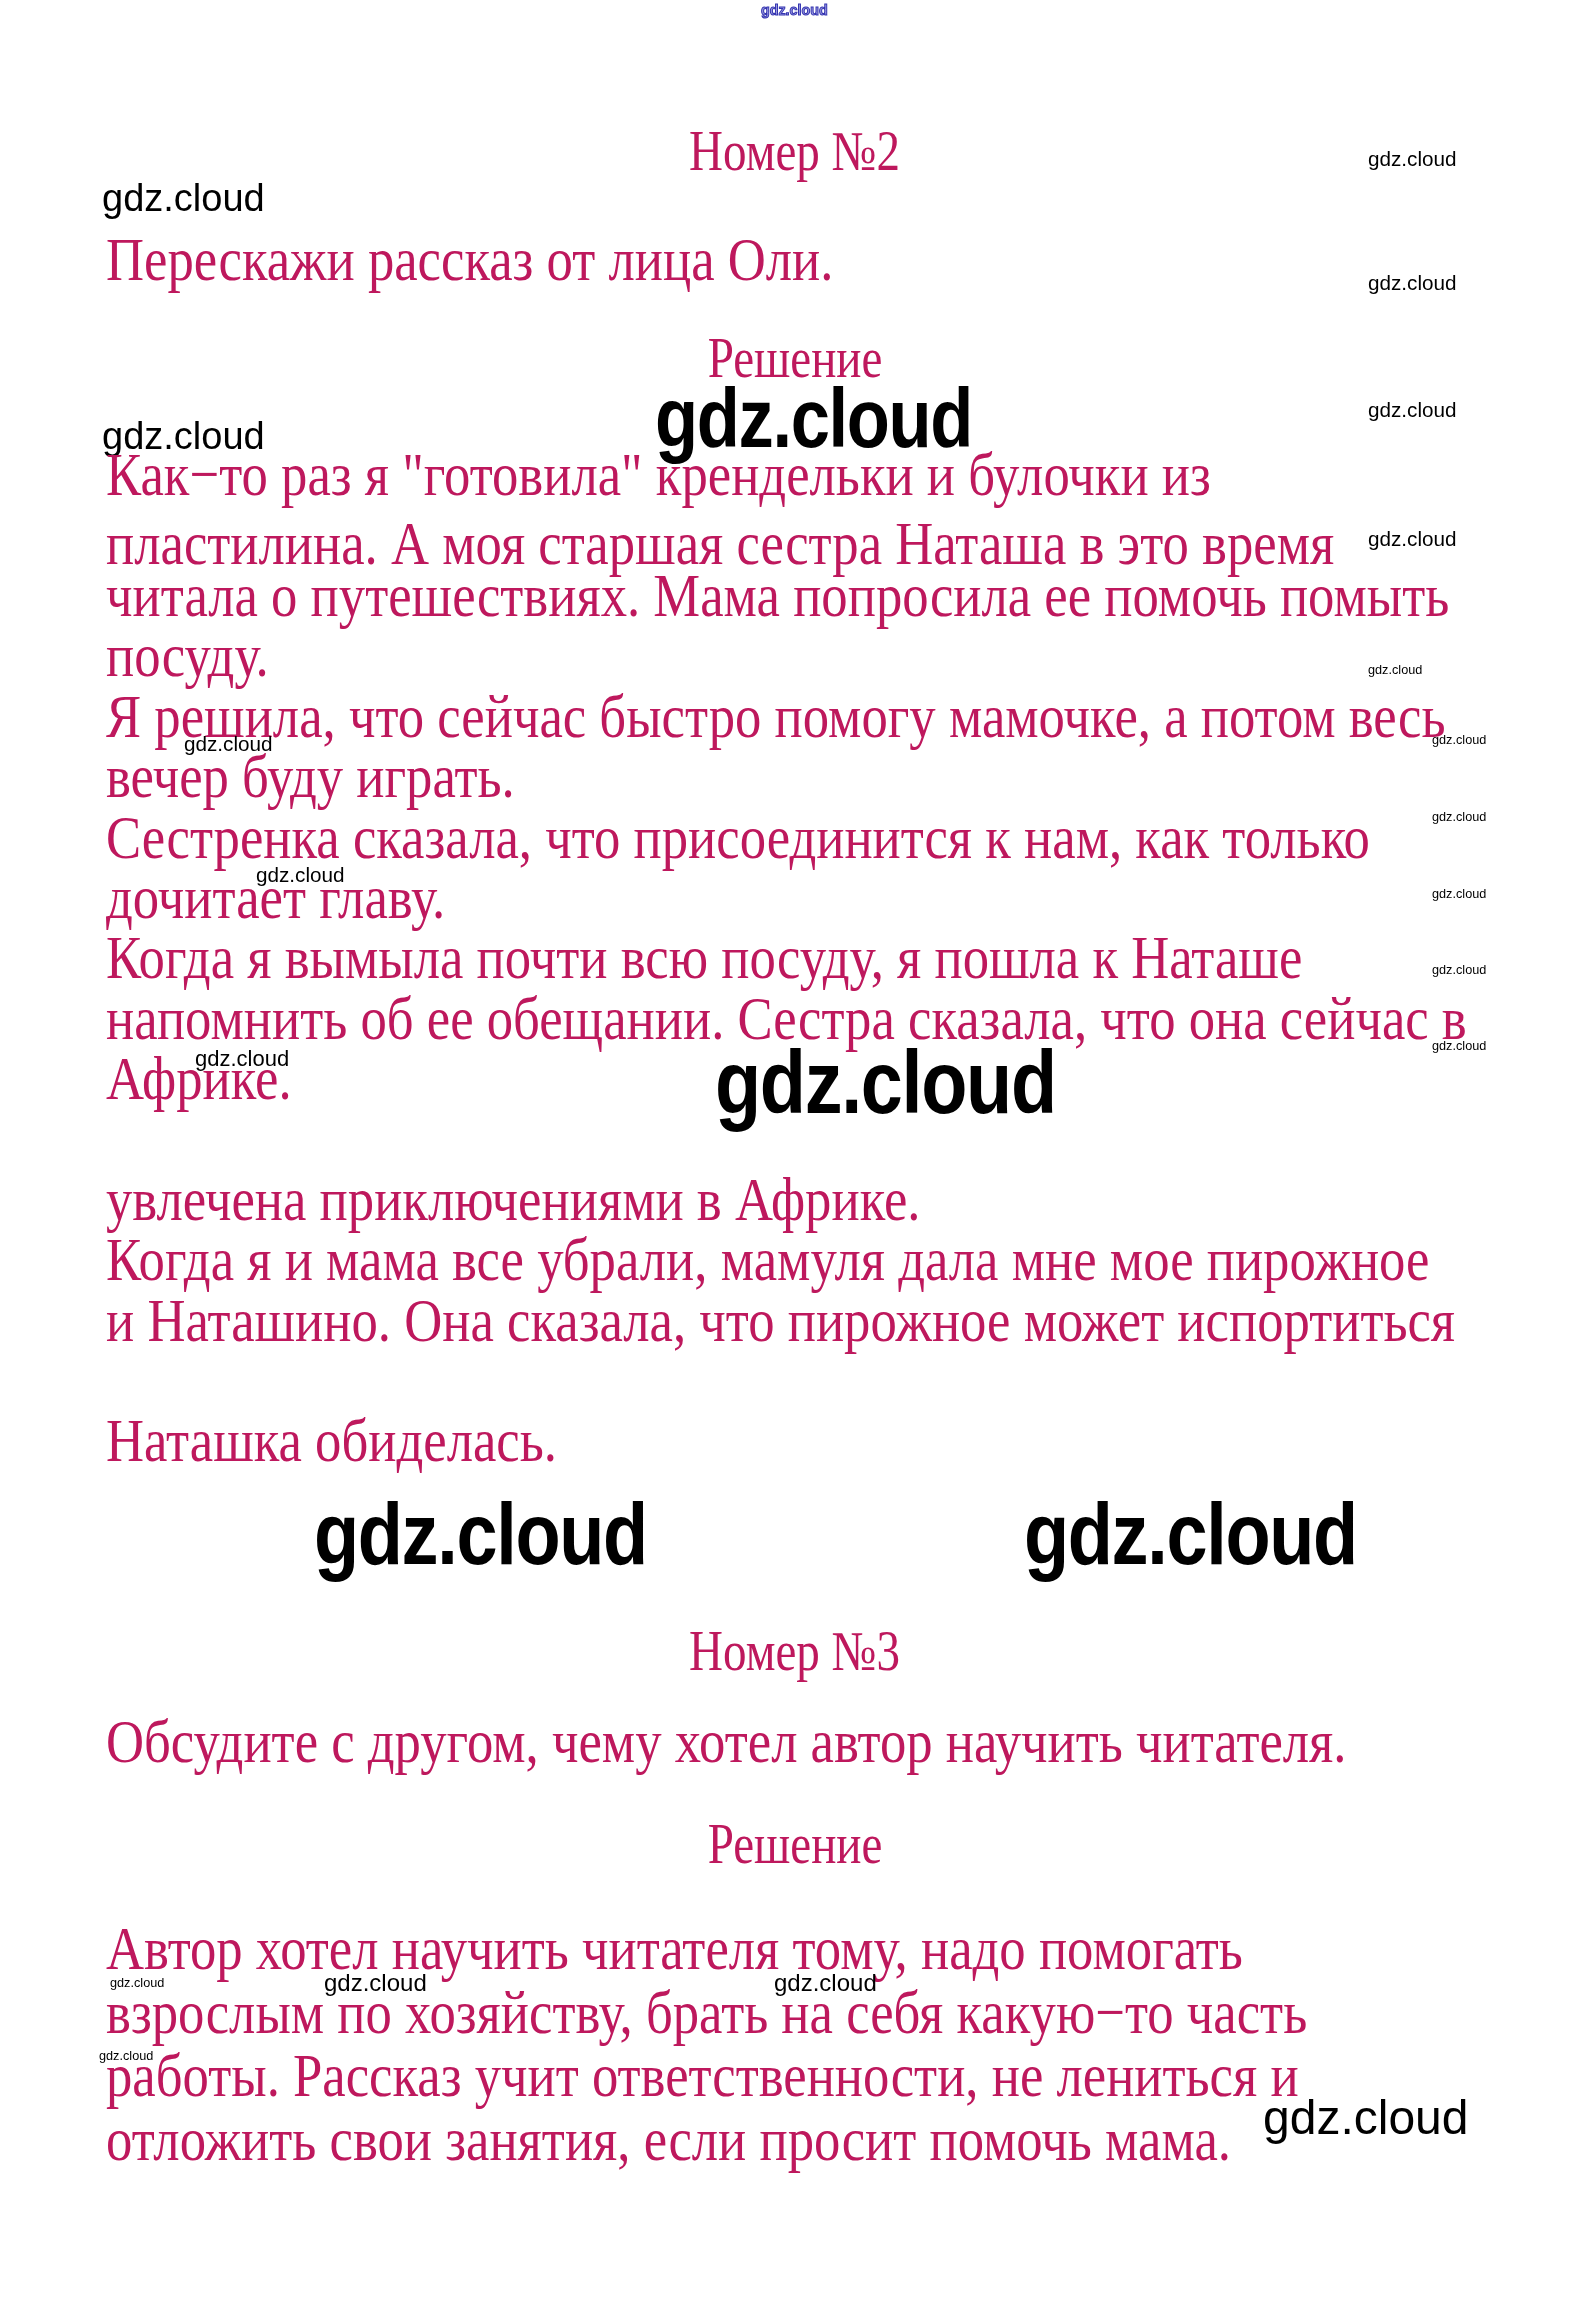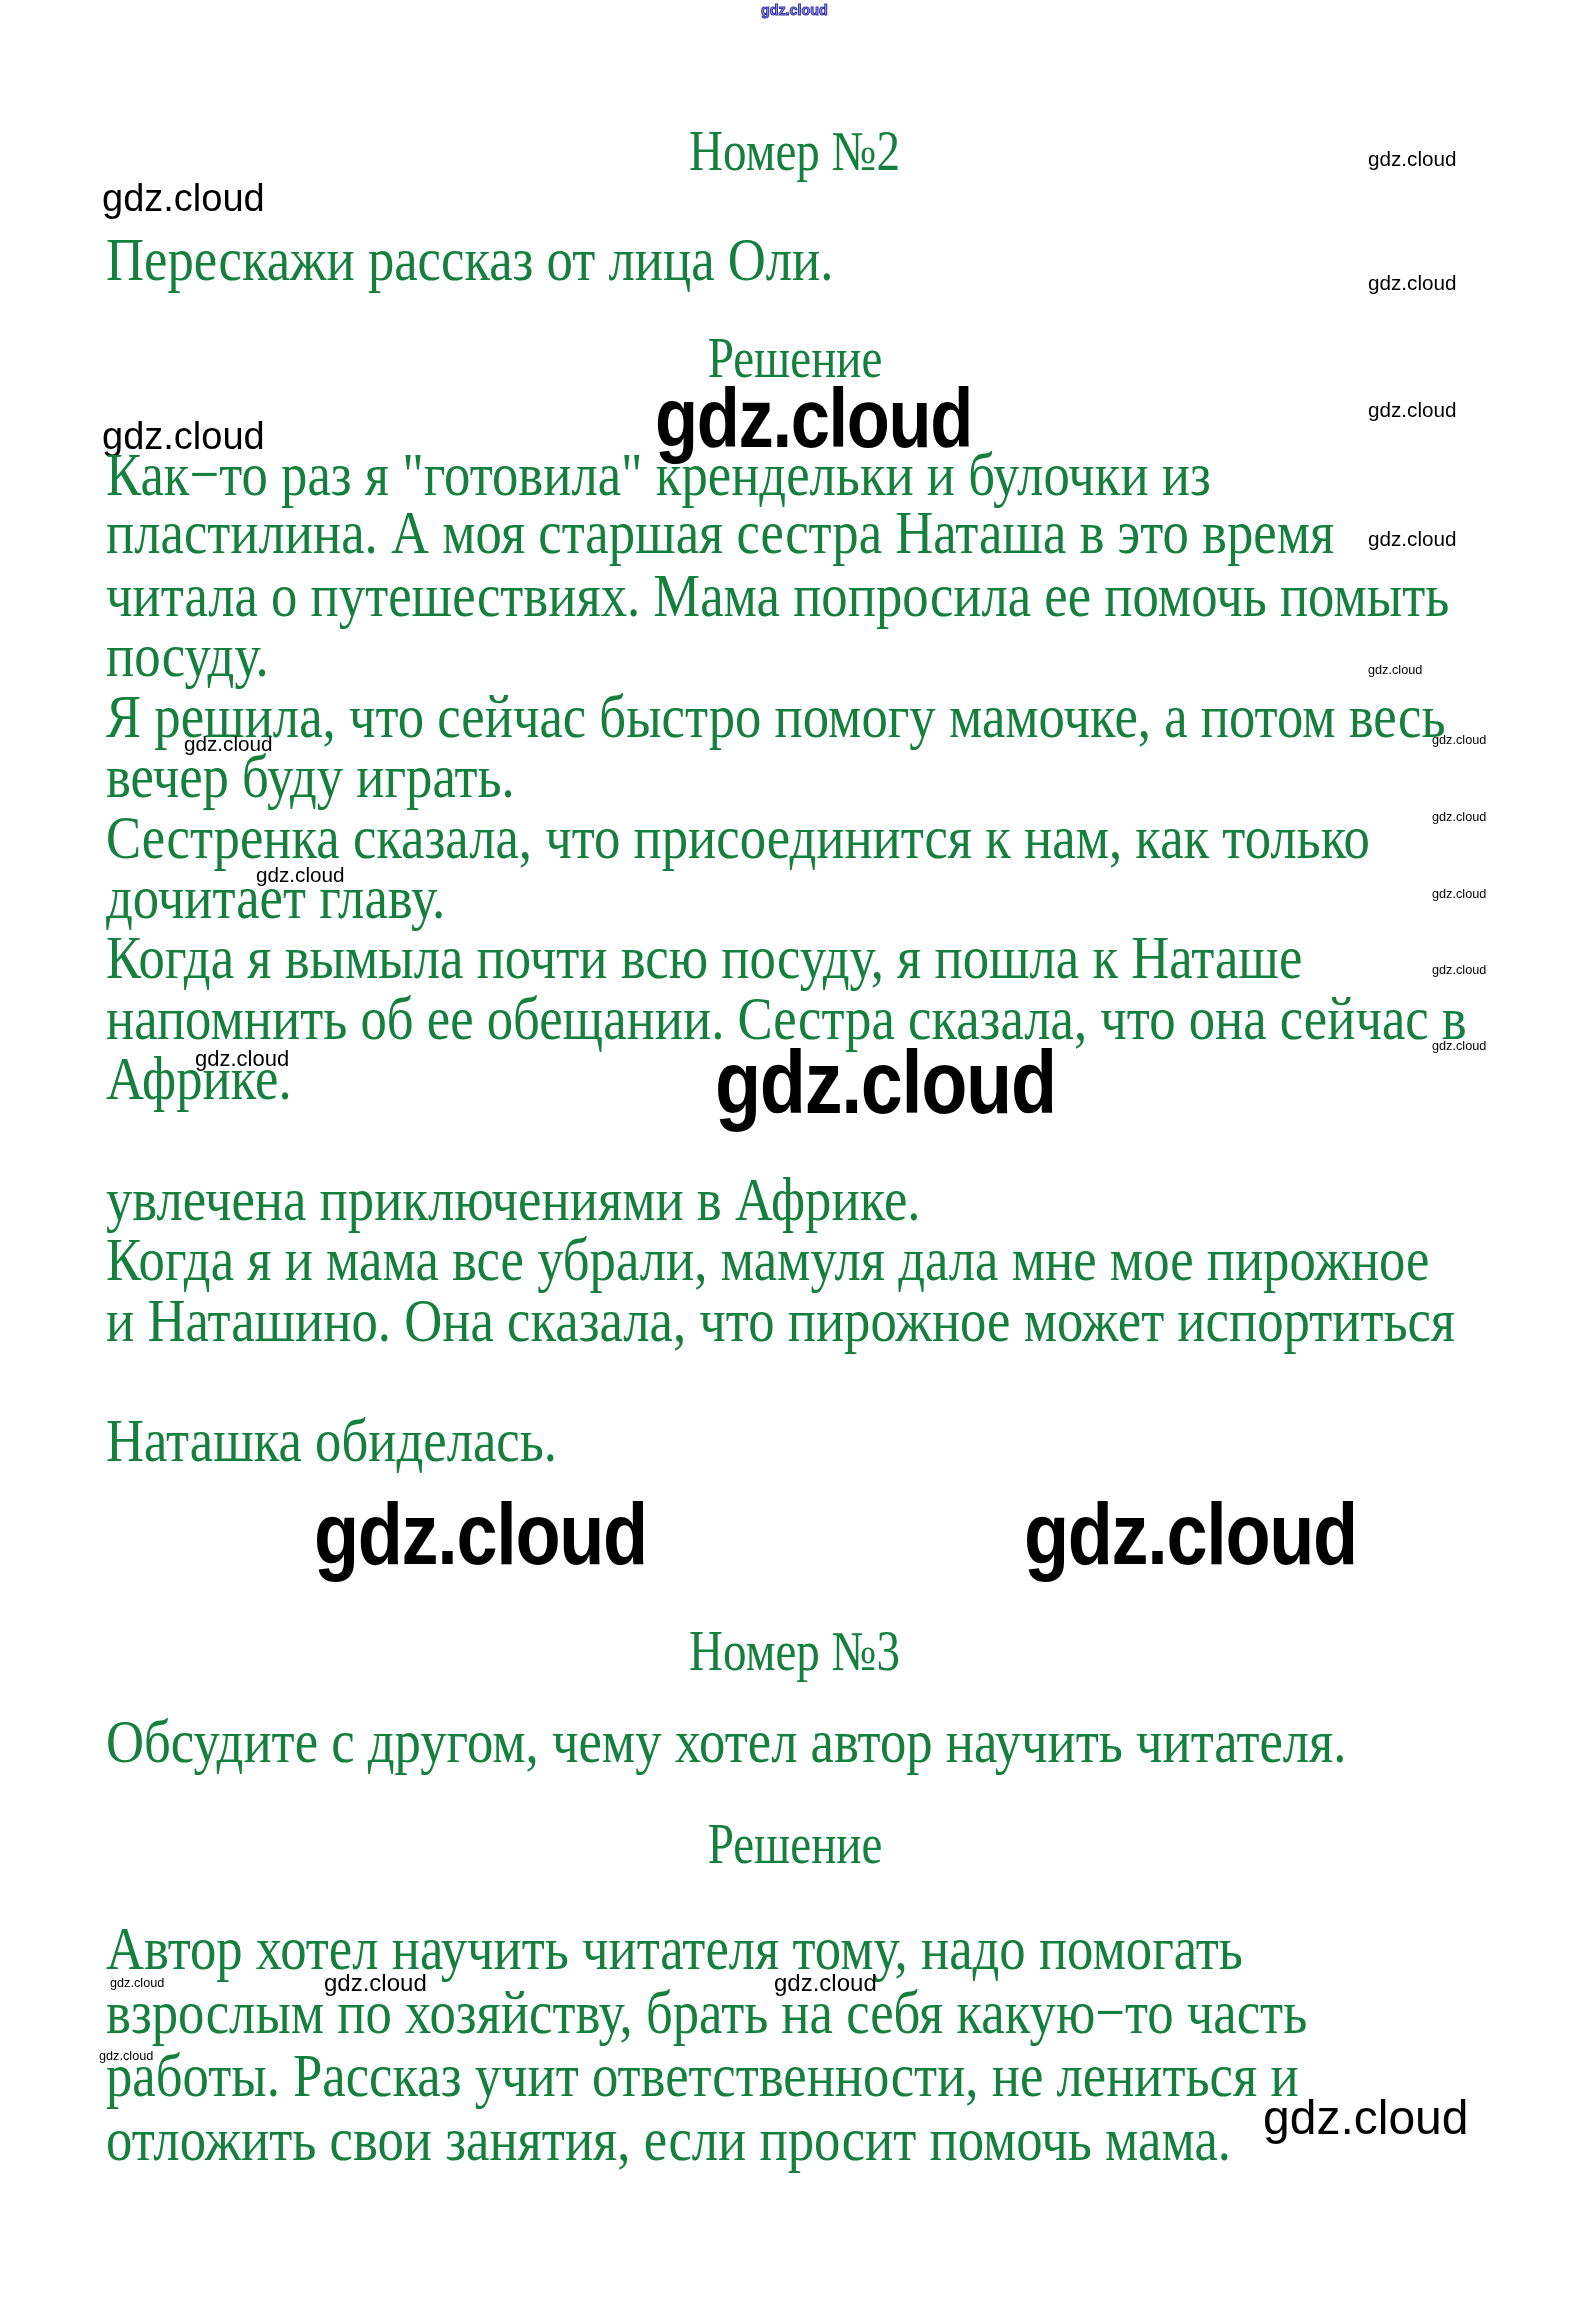--- a/index.html
+++ b/index.html
@@ -9,21 +9,21 @@
     font-family:"Liberation Serif",serif;
   }
   #page{
     position:relative;width:1590px;height:2307px;
     background:#ffffff;overflow:hidden;color:#000;
   }
   
   .ln{
     position:absolute;left:106px;
     font-size:62px;line-height:1;
-    color:#15803d;white-space:nowrap;
+    color:#be185d;white-space:nowrap;
   }
   .ln>span{display:inline-block;transform:scaleX(0.85);transform-origin:0 100%;}
   .center{left:0;width:1590px;text-align:center;}
   .center>span{transform:scaleX(0.84);transform-origin:50% 100%;}
   .hd{font-size:56px;}
   
   .wm{
     position:absolute;
     font-family:"Liberation Sans",sans-serif;
     color:#000;line-height:1;white-space:nowrap;
@@ -64,21 +64,21 @@
     <span>Решение</span>
   </div>
 
   <div class="wm wmb" style="left:655px;top:377px;font-size:83px">gdz.cloud</div>
 
   <div class="wm" style="left:1368px;top:400px;font-size:20.7px">gdz.cloud</div>
 
   <div class="wm" style="left:102px;top:417px;font-size:38px">gdz.cloud</div>
 
   <div class="ln" style="top:443px"><span>Как−то раз я "готовила" крендельки и булочки из</span></div>
-  <div class="ln" style="top:501px"><span>пластилина. А моя старшая сестра Наташа в это время</span></div>
+  <div class="ln" style="top:512px"><span>пластилина. А моя старшая сестра Наташа в это время</span></div>
   <div class="ln" style="top:564px"><span>читала о путешествиях. Мама попросила ее помочь помыть</span></div>
   <div class="ln" style="top:624px"><span>посуду.</span></div>
   <div class="ln" style="top:685px"><span>Я решила, что сейчас быстро помогу мамочке, а потом весь</span></div>
   <div class="ln" style="top:745px"><span>вечер буду играть.</span></div>
   <div class="ln" style="top:806px"><span>Сестренка сказала, что присоединится к нам, как только</span></div>
   <div class="ln" style="top:866px"><span>дочитает главу.</span></div>
   <div class="ln" style="top:926px"><span>Когда я вымыла почти всю посуду, я пошла к Наташе</span></div>
   <div class="ln" style="top:987px"><span>напомнить об ее обещании. Сестра сказала, что она сейчас в</span></div>
   <div class="ln" style="top:1047px"><span>Африке.</span></div>
   <div class="ln" style="top:1168px"><span>увлечена приключениями в Африке.</span></div>

